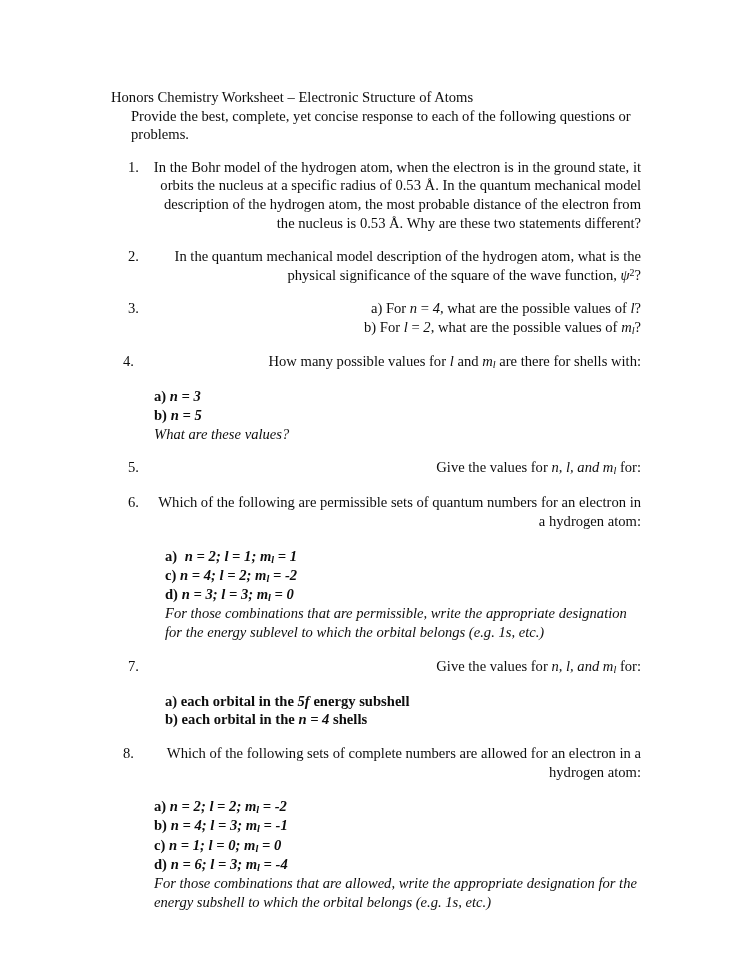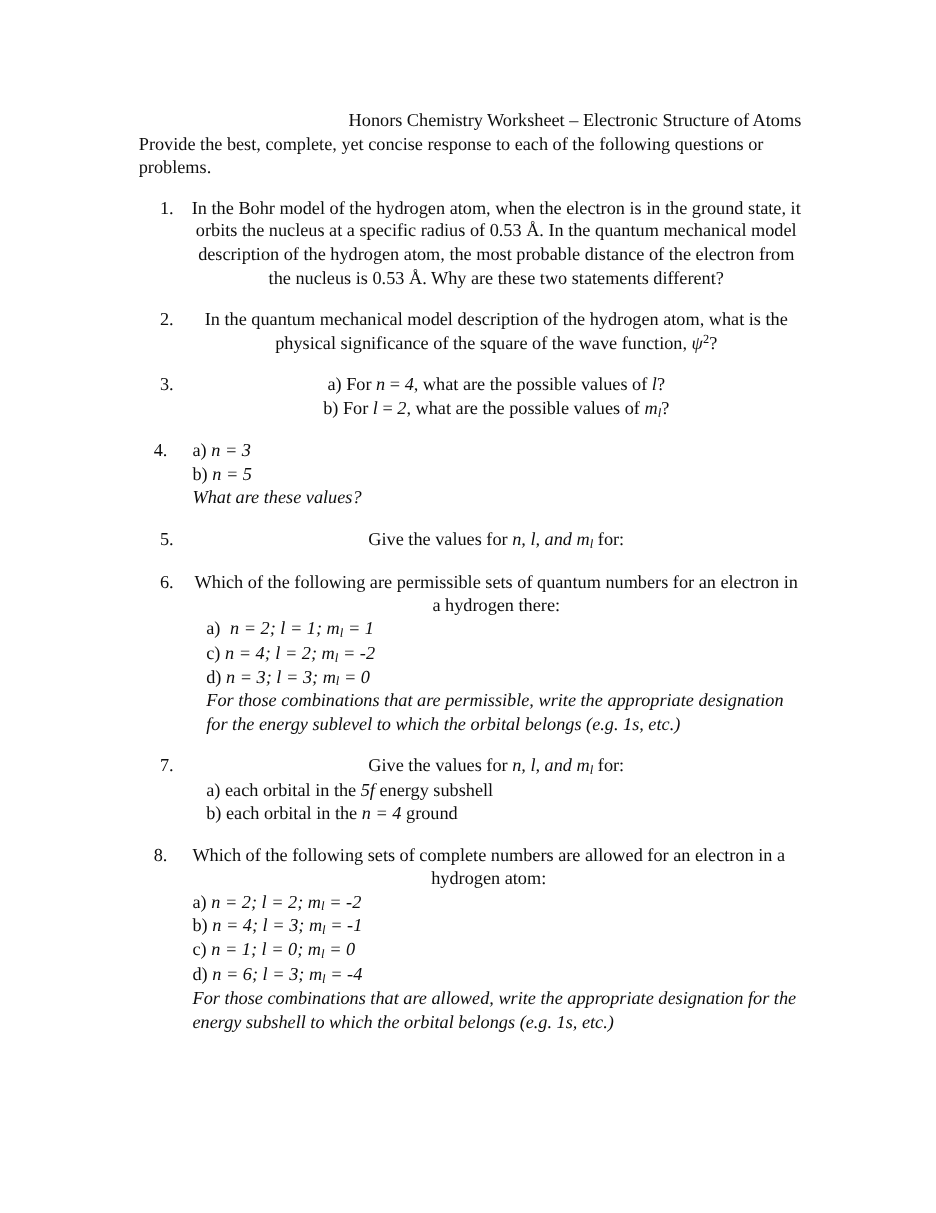--- a/index.html
+++ b/index.html
@@ -28,24 +28,24 @@
     top: 88px;
     width: 530px;
     font-size: 14.6px;
     line-height: 1.275;
   }
   .header-block {
     margin: 0 0 14px 0;
   }
   .header-block .line {
     display: block;
-    text-align: right;
   }
   .intro {
     display: block;
+    margin-left: 20px;
   }
   .q-list {
     margin: 0;
     padding: 0;
     list-style: none;
   }
   .q-item {
     position: relative;
     margin: 0 0 15px 0;
     padding-left: 42px;
@@ -58,27 +58,28 @@
     left: 17px;
     top: 0;
     width: 22px;
     text-align: left;
   }
   .q-item.tight .q-num {
     left: 12px;
   }
   .q-text {
     display: block;
-    text-align: center;
+    text-align: right;
     margin-top: 12px;
   }
   .sub-lines {
     display: block;
-    margin-top: 0;
+    margin-top: 16px;
     padding-left: 12px;
+    font-weight: bold;
   }
   .q-item.tight .sub-lines {
     padding-left: 13px;
   }
   .sub-line {
     display: block;
   }
   .trailing {
     display: block;
     padding-left: 12px;
@@ -130,51 +131,52 @@
       <li class="q-item">
         <span class="q-num">3.</span>
         <span class="q-text">
           <span class="sub-line"><span>a) For </span><i>n</i><span> = </span><i>4</i><span>, what are the possible values of </span><i>l</i><span>?</span></span>
           <span class="sub-line"><span>b) For </span><i>l</i><span> = </span><i>2</i><span>, what are the possible values of </span><i>m</i><sub>l</sub><span>?</span></span>
         </span>
       </li>
 
       <li class="q-item tight">
         <span class="q-num">4.</span>
+        <span class="q-text"><span>How many possible values for </span><i>l</i><span> and </span><i>m</i><sub>l</sub><span> are there for shells with:</span></span>
         <span class="sub-lines">
           <span class="sub-line"><span>a) </span><i>n</i><i> = </i><i>3</i></span>
           <span class="sub-line"><span>b) </span><i>n</i><i> = </i><i>5</i></span>
         </span>
         <span class="trailing">What are these values?</span>
       </li>
 
       <li class="q-item">
         <span class="q-num">5.</span>
         <span class="q-text"><span>Give the values for </span><i>n, l, and m</i><sub>l</sub><span> for:</span></span>
         <span class="sub-lines">
         </span>
       </li>
 
       <li class="q-item">
         <span class="q-num">6.</span>
-        <span class="q-text">Which of the following are permissible sets of quantum numbers for an electron in a hydrogen there:</span>
+        <span class="q-text">Which of the following are permissible sets of quantum numbers for an electron in a hydrogen atom:</span>
         <span class="sub-lines">
           <span class="sub-line"><span>a)</span><span class="nbsp-gap"></span>&nbsp;<i>n</i><i> = </i><i>2</i><i>; </i><i>l</i><i> = </i><i>1</i><i>; </i><i>m</i><sub>l</sub><i> = </i><i>1</i></span>
           <span class="sub-line"><span>c)</span>&nbsp;<i>n</i><i> = </i><i>4</i><i>; </i><i>l</i><i> = </i><i>2</i><i>; </i><i>m</i><sub>l</sub><i> = </i><i>-2</i></span>
           <span class="sub-line"><span>d)</span>&nbsp;<i>n</i><i> = </i><i>3</i><i>; </i><i>l</i><i> = </i><i>3</i><i>; </i><i>m</i><sub>l</sub><i> = </i><i>0</i></span>
         </span>
         <span class="trailing">For those combinations that are permissible, write the appropriate designation for the energy sublevel to which the orbital belongs (e.g. 1s, etc.)</span>
       </li>
 
       <li class="q-item">
         <span class="q-num">7.</span>
         <span class="q-text"><span>Give the values for </span><i>n, l, and m</i><sub>l</sub><span> for:</span></span>
         <span class="sub-lines">
           <span class="sub-line"><span>a) each orbital in the </span><i>5f</i><span> energy subshell</span></span>
-          <span class="sub-line"><span>b) each orbital in the </span><i>n = 4</i><span> ground</span></span>
+          <span class="sub-line"><span>b) each orbital in the </span><i>n = 4</i><span> shells</span></span>
         </span>
       </li>
 
       <li class="q-item tight">
         <span class="q-num">8.</span>
         <span class="q-text">Which of the following sets of complete numbers are allowed for an electron in a hydrogen atom:</span>
         <span class="sub-lines">
           <span class="sub-line"><span>a)</span>&nbsp;<i>n</i><i> = </i><i>2</i><i>; </i><i>l</i><i> = </i><i>2</i><i>; </i><i>m</i><sub>l</sub><i> = </i><i>-2</i></span>
           <span class="sub-line"><span>b)</span>&nbsp;<i>n</i><i> = </i><i>4</i><i>; </i><i>l</i><i> = </i><i>3</i><i>; </i><i>m</i><sub>l</sub><i> = </i><i>-1</i></span>
           <span class="sub-line"><span>c)</span>&nbsp;<i>n</i><i> = </i><i>1</i><i>; </i><i>l</i><i> = </i><i>0</i><i>; </i><i>m</i><sub>l</sub><i> = </i><i>0</i></span>

